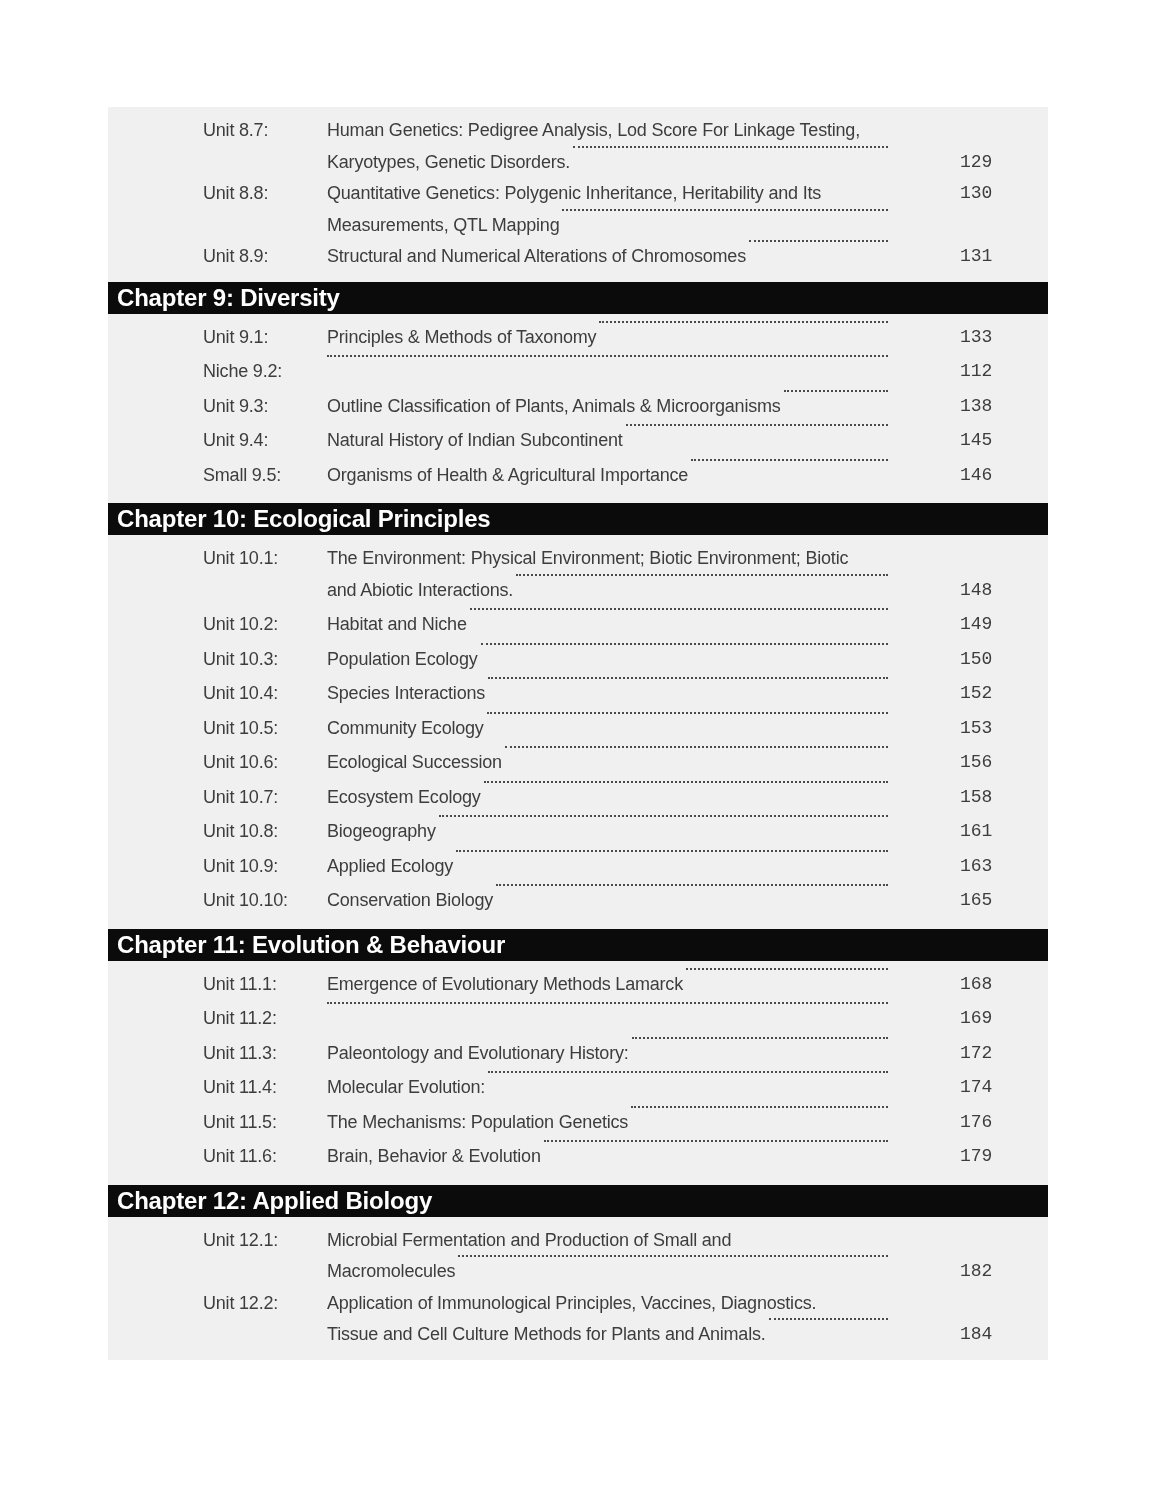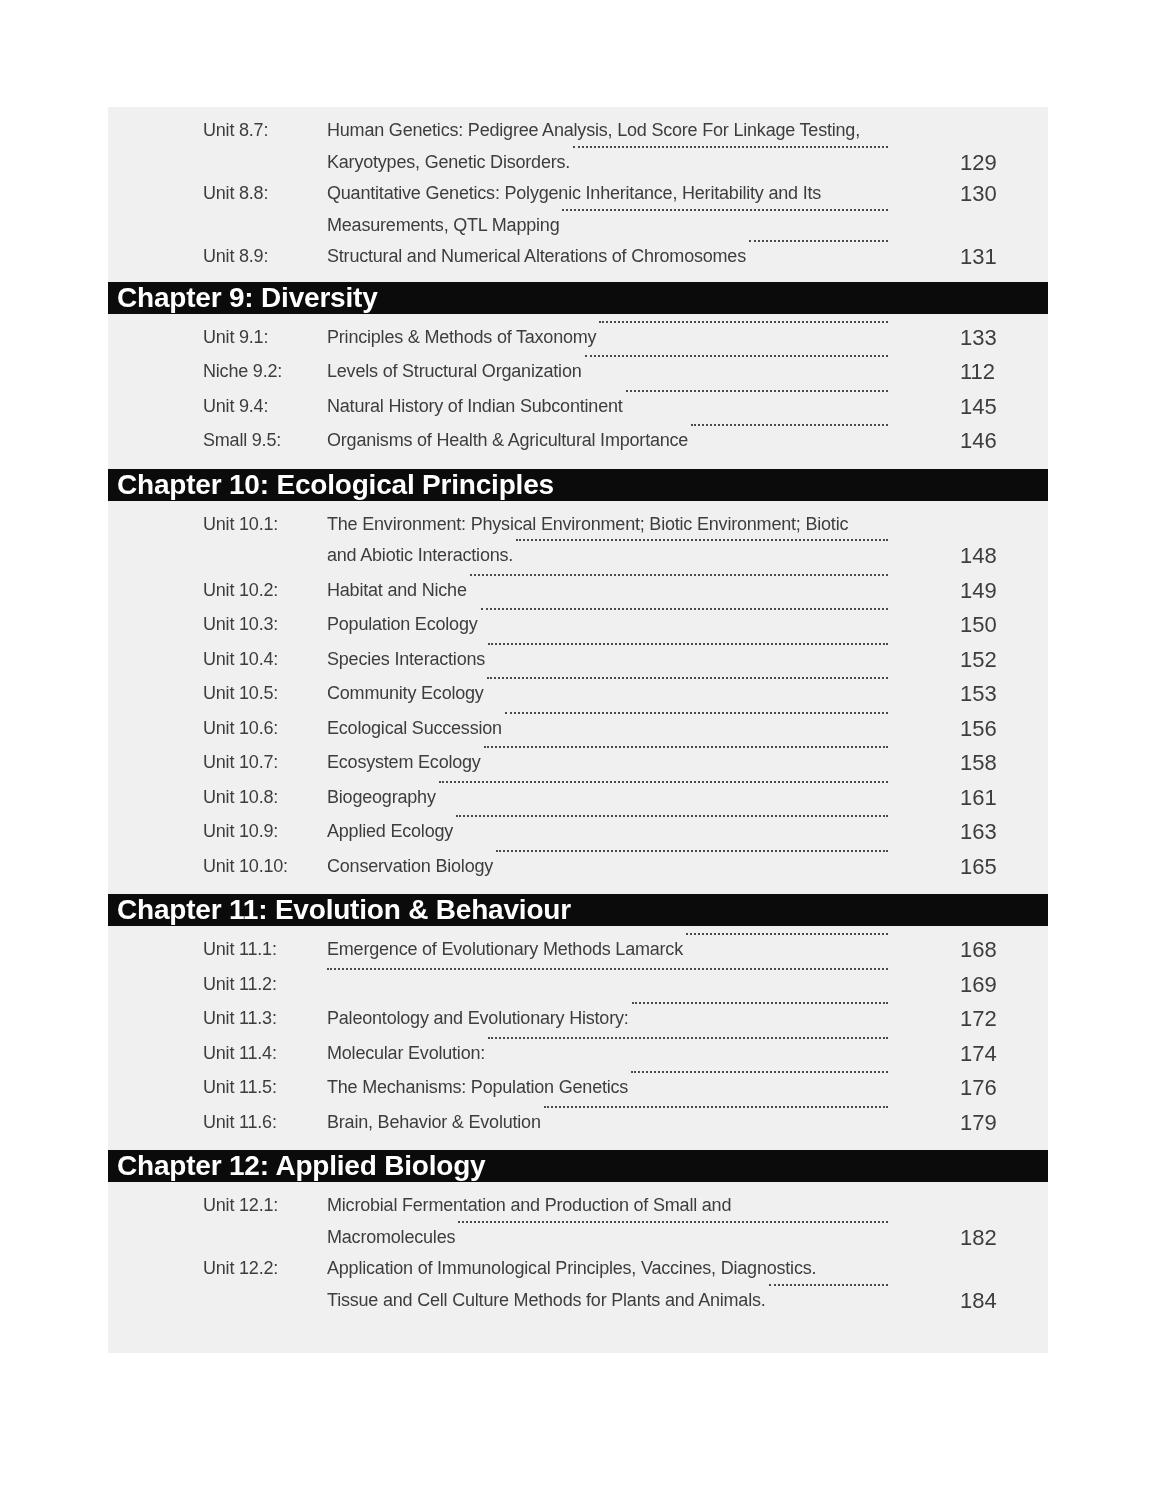--- a/index.html
+++ b/index.html
@@ -26,21 +26,21 @@
     background:var(--content-bg);
     box-sizing:border-box;
   }
   .chapter-bar{
     background:var(--bar-bg);
     color:var(--bar-fg);
     height:32px;
     line-height:32px;
     padding-left:9px;
     font-weight:700;
-    font-size:28px;
+    font-size:24px;
     letter-spacing:-0.2px;
   }
   .units{padding:8px 0 9px 0;}
   .unit{margin-bottom:3px;}
   .units.tight .unit{margin-bottom:0;}
   .row{
     display:flex;
     align-items:flex-start;
     padding-left:95px;
     line-height:31.5px;
@@ -58,22 +58,22 @@
     margin-right:2px;
     position:relative;
     top:-1px;
   }
   .leader.none{border-bottom-color:transparent;}
   .page{
     flex:0 0 158px;
     width:158px;
     box-sizing:border-box;
     padding-left:70px;
-    font-family:Liberation Sans, sans-serif;
-    font-size:22px;
+    font-family:Liberation Mono, monospace;
+    font-size:18px;
     letter-spacing:0;
   }
 </style>
 </head>
 <body>
 
 <div class="content" id="toc">
     <div class="units tight">
       <div class="unit">
         <div class="row">
@@ -118,23 +118,30 @@
         <div class="row">
           <span class="label">Unit 9.1:</span>
           <span class="title">Principles &amp; Methods of Taxonomy</span>
           <span class="leader"></span>
           <span class="page">133</span>
         </div>
       </div>
       <div class="unit">
         <div class="row">
           <span class="label">Niche 9.2:</span>
-          <span class="title">Levels of Structural Organization</span>
           <span class="leader"></span>
           <span class="page">112</span>
+        </div>
+      </div>
+      <div class="unit">
+        <div class="row">
+          <span class="label">Unit 9.3:</span>
+          <span class="title">Outline Classification of Plants, Animals &amp; Microorganisms</span>
+          <span class="leader"></span>
+          <span class="page">138</span>
         </div>
       </div>
       <div class="unit">
         <div class="row">
           <span class="label">Unit 9.4:</span>
           <span class="title">Natural History of Indian Subcontinent</span>
           <span class="leader"></span>
           <span class="page">145</span>
         </div>
       </div>

